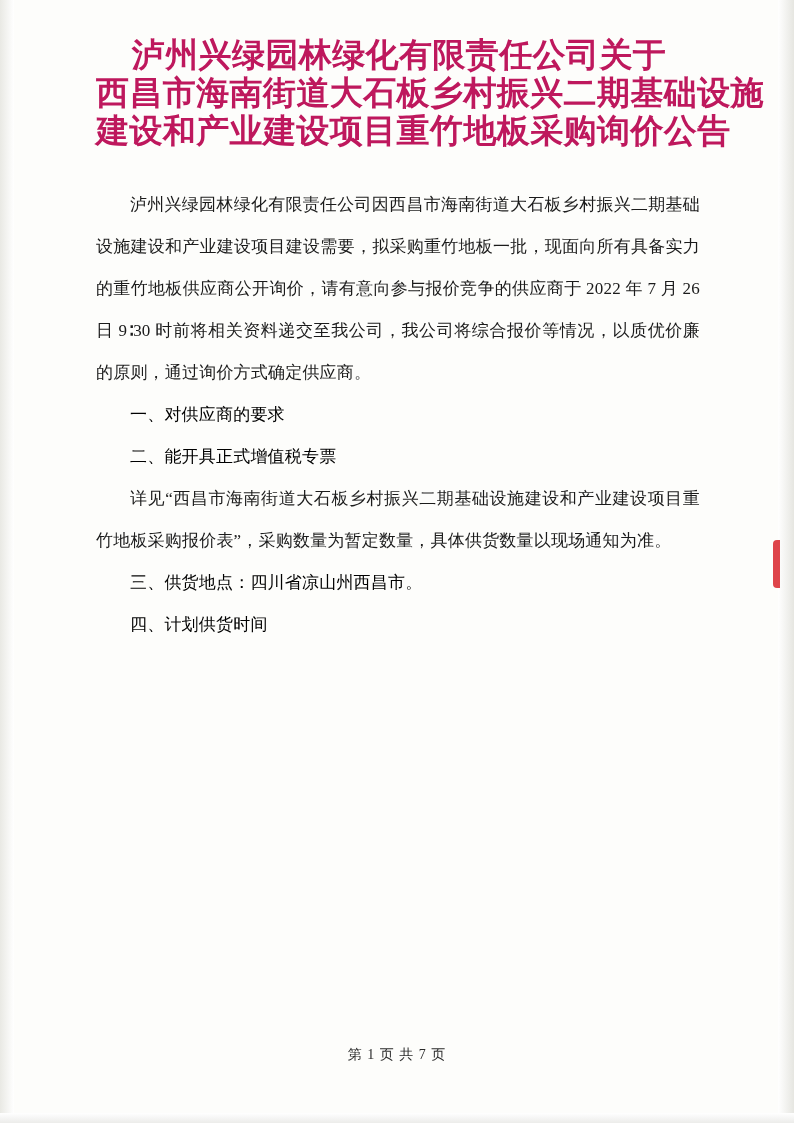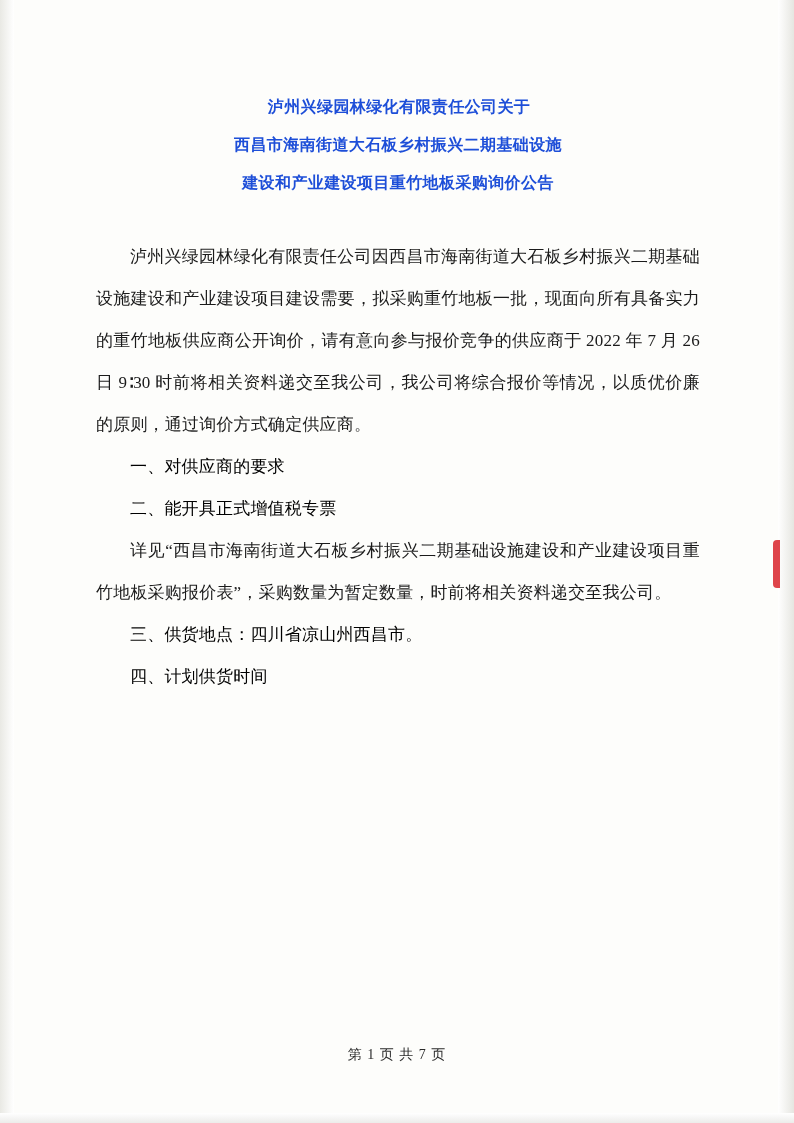--- a/index.html
+++ b/index.html
@@ -50,27 +50,27 @@
     opacity: 0.85;
   }
   .content {
     position: absolute;
     left: 96px;
     top: 0;
     width: 604px;
     height: 100%;
   }
   .doc-title {
-    margin-top: 88px;
+    margin-top: 36px;
     text-align: center;
     font-family: "Liberation Serif", serif;
     font-weight: bold;
-    font-size: 16px;
+    font-size: 33px;
     line-height: 38px;
-    color: #1d4ed8;
+    color: #be185d;
     letter-spacing: 0.4px;
   }
   .doc-title div {
     white-space: nowrap;
   }
   .title-line-1 { margin-left: 2px; }
   .body-block {
     margin-top: 34px;
   }
   p.para {
@@ -121,21 +121,21 @@
       <div>建设和产业建设项目重竹地板采购询价公告</div>
     </div>
 
     <div class="body-block">
 
       <p class="para">泸州兴绿园林绿化有限责任公司因西昌市海南街道大石板乡村振兴二期基础设施建设和产业建设项目建设需要，拟采购重竹地板一批，现面向所有具备实力的重竹地板供应商公开询价，请有意向参与报价竞争的供应商于 2022 年 7 月 26 日 9∶30 时前将相关资料递交至我公司，我公司将综合报价等情况，以质优价廉的原则，通过询价方式确定供应商。</p>
 
       <h2 class="sec">一、对供应商的要求</h2>
 
       <h2 class="sec">二、能开具正式增值税专票</h2>
-      <p class="para">详见“西昌市海南街道大石板乡村振兴二期基础设施建设和产业建设项目重竹地板采购报价表”，采购数量为暂定数量，时前将相关资料递交至我公司。</p>
+      <p class="para">详见“西昌市海南街道大石板乡村振兴二期基础设施建设和产业建设项目重竹地板采购报价表”，采购数量为暂定数量，具体供货数量以现场通知为准。</p>
 
       <h2 class="sec">三、供货地点：四川省凉山州西昌市。</h2>
 
       <h2 class="sec">四、计划供货时间</h2>
 
     </div>
   </div>
 
   <div class="footer">第 1 页 共 7 页</div>
 </div>

